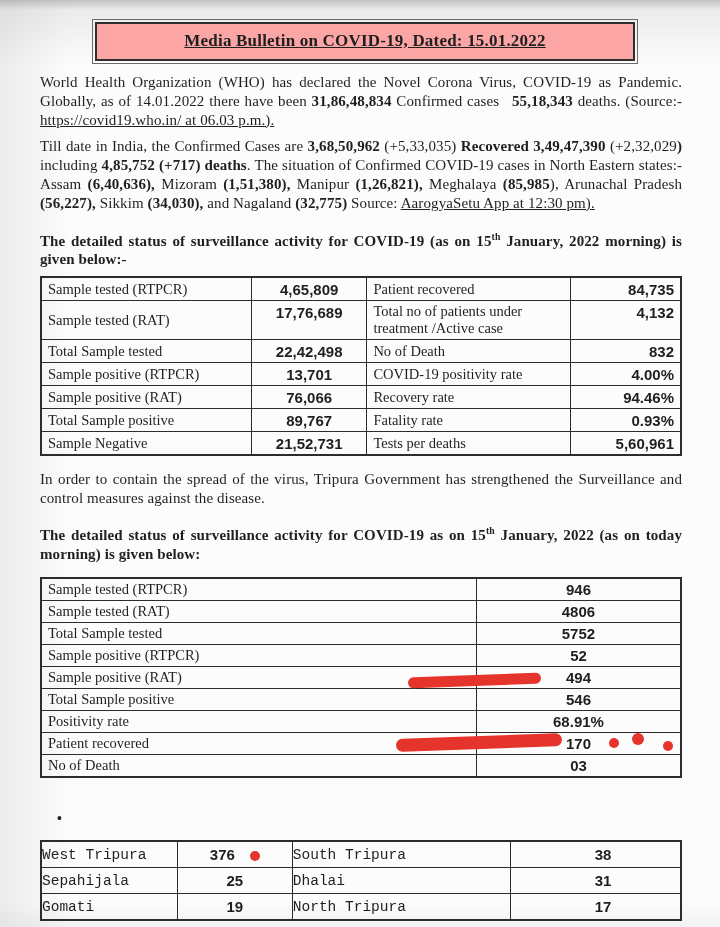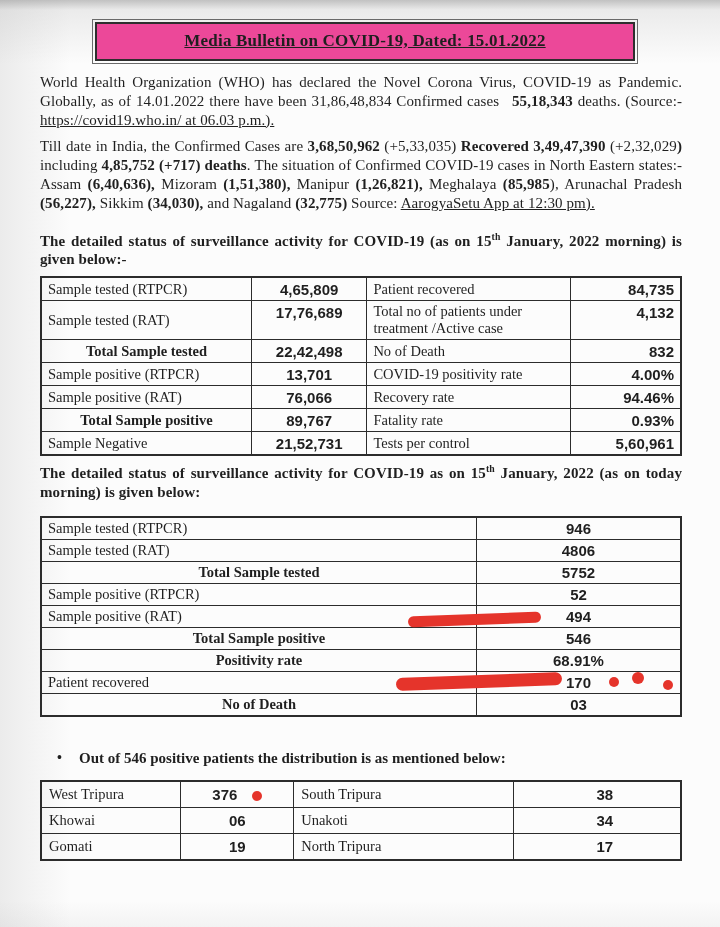--- a/index.html
+++ b/index.html
@@ -10,75 +10,75 @@
     background:
       linear-gradient(180deg, rgba(145,145,145,.55) 0px, rgba(190,190,190,.28) 10px, rgba(235,235,235,0) 64px),
       linear-gradient(90deg, rgba(175,175,175,.22) 0px, rgba(220,220,220,0) 70px),
       linear-gradient(0deg, rgba(200,200,200,.18) 0px, rgba(235,235,235,0) 26px),
       #fcfcfc;
   }
   .page{position:relative;width:720px;height:927px;box-sizing:border-box;padding:0 38px 0 40px;}
   .title-box{
     margin:22px 47px 0 55px;
     border:2px solid #2e2e2e;outline:1px solid #6a6a6a;outline-offset:2px;
-    background:#ec4899;text-align:center;padding:7px 4px 8px 4px;
+    background:#fca5a5;text-align:center;padding:7px 4px 8px 4px;
   }
   .title-box .title{
     font-weight:bold;font-size:17px;text-decoration:underline;letter-spacing:.2px;
   }
   .para{
     margin:12px 0 0 0;font-size:15px;line-height:18.8px;text-align:justify;letter-spacing:.1px;
   }
   .para.tight{margin-top:8px;}
   .para.heading{font-weight:bold;margin-top:15px;}
   .u{text-decoration:underline;}
   .sup{vertical-align:super;font-size:.65em;}
   table{
     border-collapse:collapse;width:100%;table-layout:fixed;
     font-size:14.5px;
   }
   td{border:1px solid #2c2c2c;padding:2px 6px;}
   table{border:2px solid #2c2c2c;}
   td.lbl{text-align:left;vertical-align:middle;}
-  td.lbl.b{font-weight:bold;text-align:center;}
+  td.lbl.b{font-weight:normal;}
   td.val{
     text-align:center;vertical-align:top;font-weight:bold;
     font-family:"Liberation Sans","DejaVu Sans",sans-serif;font-size:15px;padding-top:3px;
   }
   #t1{margin-top:7px;}
   #t1 td.c1{width:33.5%;} #t1 td.c2{width:17.5%;} #t1 td.c3{width:32.5%;} #t1 td.c4{width:16.5%;text-align:right;}
   .t2wrap{position:relative;margin-top:14px;}
   #t2 td.c1{width:68.8%;} #t2 td.c2{width:31.2%;}
   #t2 td.val{vertical-align:middle;padding-top:2px;}
   .bullet-row{margin:33px 0 0 17px;font-size:15px;font-weight:bold;display:flex;}
   .bullet-mark{width:22px;flex:0 0 22px;font-size:14px;}
   #t3{margin-top:13px;}
   #t3 td{padding-top:4px;padding-bottom:4px;}
   #t3 td.c1{width:22%;} #t3 td.c2{width:17.5%;} #t3 td.c3{width:36%;} #t3 td.c4{width:24.5%;padding-left:21px;}
-  #t3 td.lbl{padding-left:7px;}
+  #t3 td.lbl{padding-left:0;font-family:Liberation Mono, monospace;}
   .marker{position:absolute;}
   .swipe{height:11px;border-radius:7px;}
   .swipe1{left:368px;top:98px;width:133px;transform:rotate(-2.2deg);}
   .swipe2{left:356px;top:159px;width:166px;height:13px;transform:rotate(-2deg);}
   .mdot{width:10px;height:10px;border-radius:50%;}
   .mdot1{left:569px;top:161px;}
   .mdot2{left:592px;top:156px;width:12px;height:12px;}
   .mdot3{left:623px;top:164px;}
   .dot-inline{display:inline-block;width:10px;height:10px;border-radius:50%;margin-left:15px;vertical-align:middle;}
 </style>
 </head>
 <body>
 
 <div class="page">
 
   <div class="title-box">
     <span class="title">Media Bulletin on COVID-19, Dated: 15.01.2022</span>
   </div>
 
-  <p class="para"><span>World Health Organization (WHO) has declared the Novel Corona Virus, COVID-19 as Pandemic. Globally, as of 14.01.2022 there have been </span><span style="font-weight: normal;">31,86,48,834</span><span> Confirmed cases </span><span style="font-weight: bold; margin-left: 8px;">55,18,343</span><span> deaths. (Source:-</span><span class="u">https://covid19.who.in/ at 06.03 p.m.).</span></p>
+  <p class="para"><span>World Health Organization (WHO) has declared the Novel Corona Virus, COVID-19 as Pandemic. Globally, as of 14.01.2022 there have been </span><span style="font-weight: bold;">31,86,48,834</span><span> Confirmed cases </span><span style="font-weight: bold; margin-left: 8px;">55,18,343</span><span> deaths. (Source:-</span><span class="u">https://covid19.who.in/ at 06.03 p.m.).</span></p>
 
   <p class="para tight"><span>Till date in India, the Confirmed Cases are </span><span style="font-weight: bold;">3,68,50,962</span><span> (+5,33,035) </span><span style="font-weight: bold;">Recovered 3,49,47,390</span><span> (+2,32,029</span><span style="font-weight: bold;">)</span><span> including </span><span style="font-weight: bold;">4,85,752 (+717) deaths</span><span>. The situation of Confirmed COVID-19 cases in North Eastern states:-Assam </span><span style="font-weight: bold;">(6,40,636),</span><span> Mizoram </span><span style="font-weight: bold;">(1,51,380),</span><span> Manipur </span><span style="font-weight: bold;">(1,26,821),</span><span> Meghalaya </span><span style="font-weight: bold;">(85,985</span><span>), Arunachal Pradesh </span><span style="font-weight: bold;">(56,227),</span><span> Sikkim </span><span style="font-weight: bold;">(34,030),</span><span> and Nagaland </span><span style="font-weight: bold;">(32,775)</span><span> Source: </span><span class="u">AarogyaSetu App at 12:30 pm).</span></p>
 
   <p class="para heading"><span style="font-weight: bold;">The detailed status of surveillance activity for COVID-19 (as on 15</span><span class="sup" style="font-weight: bold;">th</span><span style="font-weight: bold;"> January, 2022 morning) is given below:-</span></p>
 
   <table id="t1">
       <tbody>
         <tr>
           <td class="lbl c1">Sample tested (RTPCR)</td>
           <td class="val c2">4,65,809</td>
@@ -111,28 +111,29 @@
         </tr>
         <tr>
           <td class="lbl c1 b">Total Sample positive</td>
           <td class="val c2">89,767</td>
           <td class="lbl c3">Fatality rate</td>
           <td class="val c4">0.93%</td>
         </tr>
         <tr>
           <td class="lbl c1">Sample Negative</td>
           <td class="val c2">21,52,731</td>
-          <td class="lbl c3">Tests per control</td>
+          <td class="lbl c3">Tests per deaths</td>
           <td class="val c4">5,60,961</td>
         </tr>
       </tbody>
     </table>
 
-
-  <p class="para heading" style="margin-top:4px;"><span style="font-weight: bold;">The detailed status of surveillance activity for COVID-19 as on 15</span><span class="sup" style="font-weight: bold;">th</span><span style="font-weight: bold;"> January, 2022 </span><span>(as on today morning) is given below:</span></p>
+  <p class="para" style="margin-top:14px;">In order to contain the spread of the virus, Tripura Government has strengthened the Surveillance and control measures against the disease.</p>
+
+  <p class="para heading" style="margin-top:14px;"><span style="font-weight: bold;">The detailed status of surveillance activity for COVID-19 as on 15</span><span class="sup" style="font-weight: bold;">th</span><span style="font-weight: bold;"> January, 2022 </span><span>(as on today morning) is given below:</span></p>
 
   <div class="t2wrap">
     <table id="t2">
         <tbody>
           <tr>
             <td class="lbl c1">Sample tested (RTPCR)</td>
             <td class="val c2">946</td>
           </tr>
           <tr>
             <td class="lbl c1">Sample tested (RAT)</td>
@@ -170,36 +171,35 @@
       </table>
     <div class="marker swipe swipe1" style="background: rgb(229, 52, 43);"></div>
     <div class="marker swipe swipe2" style="background: rgb(229, 52, 43);"></div>
     <div class="marker mdot mdot1" style="background: rgb(229, 52, 43);"></div>
     <div class="marker mdot mdot2" style="background: rgb(229, 52, 43);"></div>
     <div class="marker mdot mdot3" style="background: rgb(229, 52, 43);"></div>
   </div>
 
   <div class="bullet-row">
     <span class="bullet-mark">•</span>
-    <span>Out of 546  positive patients the distribution is as mentioned below:</span>
   </div>
 
   <table id="t3">
       <tbody>
         <tr>
           <td class="lbl c1">West Tripura</td>
           <td class="val c2">376<span class="dot-inline" style="background: rgb(229, 52, 43);"></span></td>
           <td class="lbl c3">South Tripura</td>
           <td class="val c4">38</td>
         </tr>
         <tr>
-          <td class="lbl c1">Khowai</td>
-          <td class="val c2">06</td>
-          <td class="lbl c3">Unakoti</td>
-          <td class="val c4">34</td>
+          <td class="lbl c1">Sepahijala</td>
+          <td class="val c2">25</td>
+          <td class="lbl c3">Dhalai</td>
+          <td class="val c4">31</td>
         </tr>
         <tr>
           <td class="lbl c1">Gomati</td>
           <td class="val c2">19</td>
           <td class="lbl c3">North Tripura</td>
           <td class="val c4">17</td>
         </tr>
       </tbody>
     </table>
 

